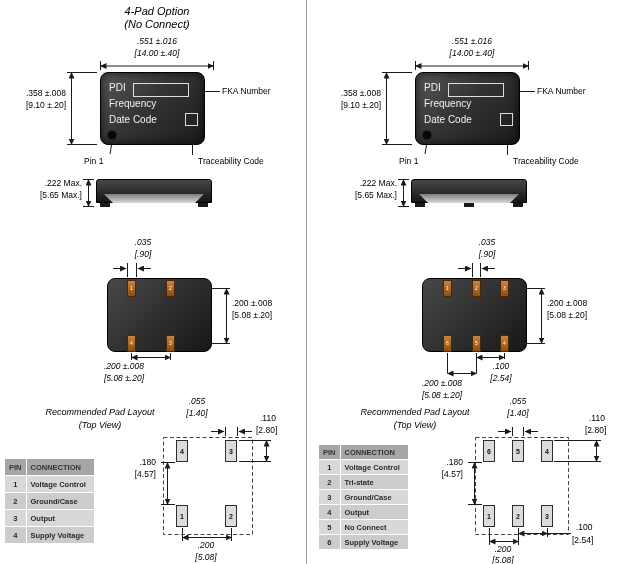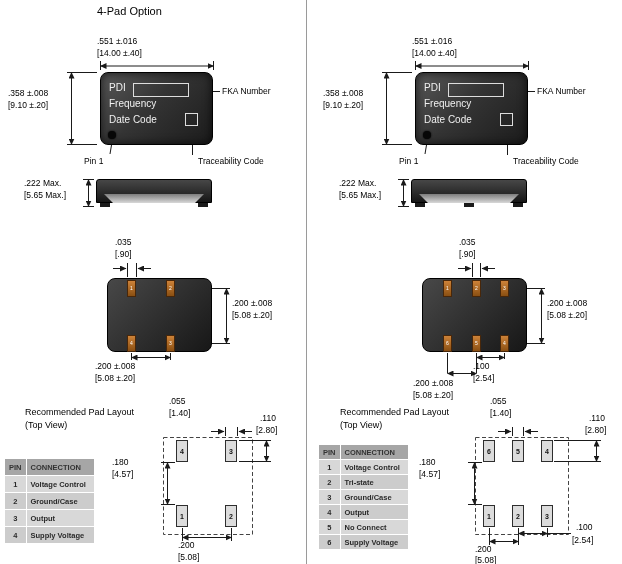--- a/index.html
+++ b/index.html
@@ -5,29 +5,29 @@
   * { margin:0; padding:0; box-sizing:border-box; }
   html,body { background:#fff; }
   body { width:622px; height:564px; font-family:"Liberation Sans","DejaVu Sans",sans-serif; }
   #canvas { position:relative; width:622px; height:564px; background:#ffffff; overflow:hidden; }
   .col { position:absolute; top:0; height:564px; }
   #col-left { left:0; width:311px; }
   #col-right { left:315px; width:307px; }
   #divider { position:absolute; left:306px; top:0; width:1px; height:564px; background:#9a9a9a; }
 
   .t { position:absolute; font-size:8.5px; line-height:11px; color:#000; white-space:nowrap; }
-  .tc { text-align:left; }
-  .tr { text-align:left; }
+  .tc { text-align:center;font-style:italic; }
+  .tr { text-align:right; }
   .title { font-size:11px; line-height:13px; }
   .subtitle { font-size:9px; line-height:12px; }
 
   .svg-layer { position:absolute; left:0; top:0; }
   .svg-layer line { stroke:#1a1a1a; stroke-width:1; }
 
-  .pkg-top { position:absolute; left:100px; top:72px; width:113px; height:73px;
+  .pkg-top { position:absolute; left:100px; top:72px; width:105px; height:73px;
     background:linear-gradient(135deg,#585858 0%,#343434 45%,#1c1c1c 100%);
     border:1px solid #000; border-radius:8px; box-shadow:inset 0 0 10px rgba(0,0,0,.7); }
   .pkg-top .wtext { position:absolute; color:#f0f0f0; font-size:10px; line-height:12px; white-space:nowrap; }
   .fka-box { position:absolute; left:32px; top:10px; width:56px; height:14px; border:1px solid #ddd; }
   .trace-box { position:absolute; left:84px; top:40px; width:13px; height:13px; border:1px solid #ddd; }
   .pin1-dot { position:absolute; left:7px; top:58px; width:8px; height:8px; border-radius:50%; background:#070707; box-shadow:0 0 2px #000; }
 
   .side-body { position:absolute; left:96px; top:179px; width:116px; height:24px;
     background:linear-gradient(#474747,#161616); border:1px solid #000; border-radius:3px 3px 0 0; }
   .side-base { position:absolute; left:104px; top:194px; width:100px; height:9px;
@@ -101,20 +101,21 @@
     <line x1="266.5" y1="440.5" x2="266.5" y2="461.5" marker-start="url(#asL)" marker-end="url(#aeL)"></line>
     <line x1="161" y1="462.5" x2="175" y2="462.5"></line>
     <line x1="161" y1="504.5" x2="175" y2="504.5"></line>
     <line x1="167.5" y1="462.5" x2="167.5" y2="504.5" marker-start="url(#asL)" marker-end="url(#aeL)"></line>
     <line x1="182.5" y1="528" x2="182.5" y2="541"></line>
     <line x1="231.5" y1="528" x2="231.5" y2="541"></line>
     <line x1="182.5" y1="537.5" x2="231.5" y2="537.5" marker-start="url(#asL)" marker-end="url(#aeL)"></line>
   </svg>
 
   <div class="t title tc" style="left:97px;top:5px;width:120px;">4-Pad Option</div>
+  <div class="t title tc" style="left:97px;top:18px;width:120px;">(No Connect)</div>
 
   <div class="t tc" style="left:97px;top:36px;width:120px;">.551 ±.016</div>
   <div class="t tc" style="left:97px;top:48px;width:120px;">[14.00 ±.40]</div>
   <div class="t tr" style="left:8px;top:88px;width:58px;">.358 ±.008</div>
   <div class="t tr" style="left:8px;top:100px;width:58px;">[9.10 ±.20]</div>
 
   <div class="pkg-top">
     <div class="wtext" style="left:8px;top:9px;">PDI</div>
     <div class="fka-box"></div>
     <div class="wtext" style="left:8px;top:25px;">Frequency</div>

